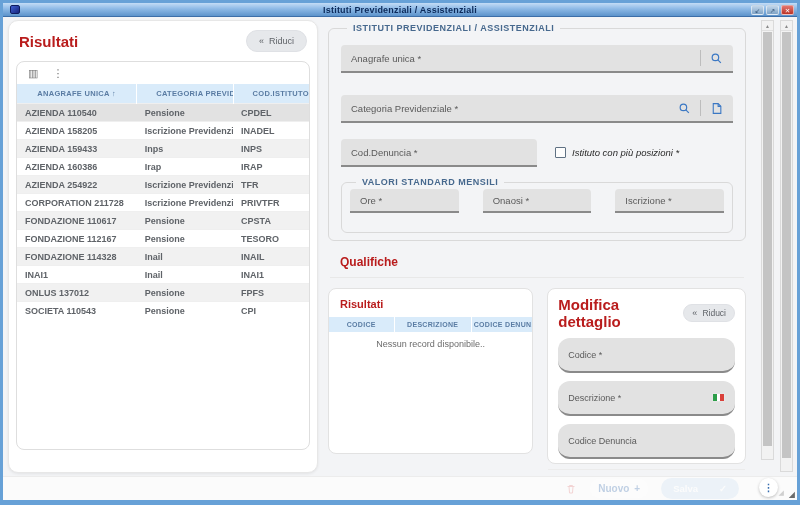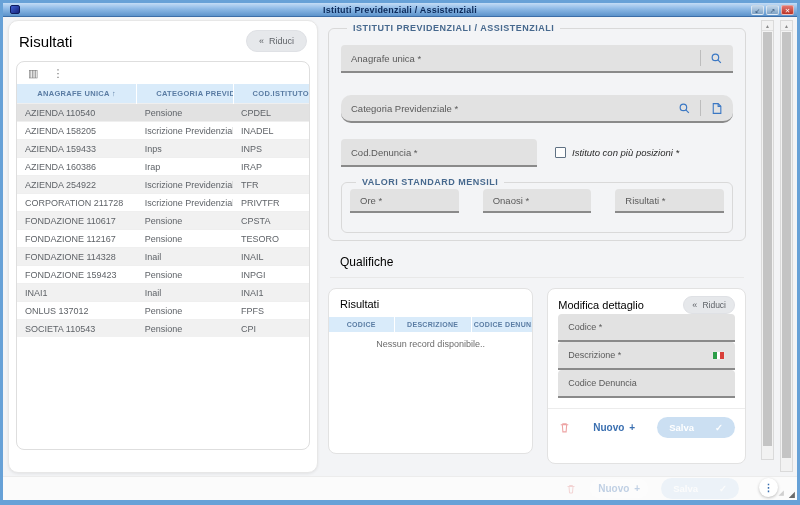--- a/index.html
+++ b/index.html
@@ -30,49 +30,49 @@
 
   .content{ flex:1; position:relative; overflow:hidden; }
 
   
   .left-card{
     position:absolute; left:5px; top:3px; width:310px; height:453px;
     background:#fff; border:1px solid #e7e7e7; border-radius:10px;
     box-shadow:0 1px 3px rgba(0,0,0,.07);
   }
   .panel-head{ display:flex; justify-content:space-between; align-items:center; padding:9px 10px 4px 10px; }
-  .h-navy{ color:#000000; font-weight:normal; }
+  .h-navy{ color:#b91c1c; font-weight:bold; }
   .panel-head .h-navy{ font-size:15px; }
   .pill{ background:#e6e8eb; border-radius:12px; padding:5px 12px; font-size:9px; color:#5f6368;
     display:flex; align-items:center; gap:5px; cursor:pointer; border:1px solid #dfe1e5; }
   .pill .chev{ font-size:9px; }
 
   .tcard{ margin:5px 7px; border:1px solid #dedede; border-radius:8px; height:389px; overflow:hidden; background:#fff; }
   .ttoolbar{ height:22px; display:flex; align-items:center; gap:14px; padding:0 11px; }
   .tool-ic{ color:#757575; font-size:11px; cursor:pointer; line-height:1; }
   table{ width:100%; border-collapse:collapse; table-layout:fixed; }
   thead th{ background:#d9ebfa; color:#5a7ca3; font-size:7.5px; font-weight:bold;
     letter-spacing:.3px; padding:5px 19px; text-align:center; white-space:nowrap; overflow:hidden; }
   thead th + th{ border-left:1px solid #ffffff; }
   tbody td{ font-size:9px; color:#5f6368; padding:3.5px 8px; border-top:1px solid #efefef;
-    white-space:nowrap; overflow:hidden; }
+    white-space:nowrap; overflow:hidden;font-weight:bold; }
   tbody tr:nth-child(odd){ background:#f1f1f1; }
   tbody tr.selected{ background:#e2e2e2; }
 
   
   .right-col{ position:absolute; left:325px; top:0; width:418px; height:458px; }
   fieldset{ border:1px solid #d9d9d9; border-radius:6px; }
   legend{ font-size:9px; font-weight:bold; color:#47698e; letter-spacing:.5px; padding:0 6px; margin-left:6px; }
   .main-fs{ margin-top:6px; height:218px; padding:0 12px; }
 
   .ffield{ background:#e2e2e2; border-bottom:2px solid #8a8a8a; border-radius:4px 4px 0 0;
     display:flex; align-items:center; padding:0 10px; color:#5a5a5a; font-size:9.5px; height:28px; }
   .ficons{ margin-left:auto; display:flex; align-items:center; gap:9px; }
   .vdiv{ width:1px; height:16px; background:#bdbdbd; }
-  .mt12{ margin-top:12px; } .mt22{ margin-top:22px;border-radius:10px; } .mt16{ margin-top:16px; }
+  .mt12{ margin-top:12px; } .mt22{ margin-top:22px; } .mt16{ margin-top:16px; }
 
   .cod-row{ display:flex; align-items:flex-start; }
   .cod-field{ width:196px; }
   .chk-wrap{ display:flex; align-items:center; gap:6px; margin:8px 0 0 18px;font-style:italic; }
   .chk-box{ width:11px; height:11px; border:1.5px solid #5f7183; background:#fdfdfd; border-radius:1px; cursor:pointer; }
   .chk-label{ font-size:9.5px; color:#2b2b2b; }
 
   .inner-fs{ margin-top:10px; height:56px; padding:0 8px; }
   .vals-row{ display:flex; gap:24px; margin-top:2px; }
   .vals-row .ffield{ flex:1; height:24px; }
@@ -81,23 +81,23 @@
   .qual-divider{ height:1px; background:#e8e8e8; margin:0 2px; }
   .qual-row{ display:flex; gap:14px; margin-top:10px; align-items:flex-start; }
 
   .qr-card{ width:220px; height:166px; background:#fff; border:1px solid #e2e2e2; border-radius:8px; overflow:hidden; }
   .qr-card .sub-title{ font-size:11px; padding:9px 11px 7px 11px; }
   .qr-card thead th{ font-size:7px; padding:4px 2px; }
   .empty-text{ font-size:9px; color:#6b6b6b; text-align:center; padding-top:7px; }
 
   .dt-card{ flex:1; background:#fff; border:1px solid #e2e2e2; border-radius:8px; padding:7px 10px; height:176px; }
   .dt-head{ display:flex; justify-content:space-between; align-items:center; }
-  .dt-head .h-navy{ font-size:11px; }
+  .dt-head .h-navy{ font-size:15px; }
   .pill.small{ padding:3px 8px; font-size:8.5px; }
-  .dt-field{ height:28px; margin-top:0; font-size:9px; }
+  .dt-field{ height:35px; margin-top:8px; font-size:9px;border-radius:12px; }
   .flag{ width:13px; height:9px; margin-left:auto;
     background:linear-gradient(90deg,#2d9e49 0 33%,#ffffff 33% 66%,#d9403a 66% 100%);
     border:1px solid #e6e6e6; }
   .dt-divider{ height:1px; background:#ececec; margin:10px -10px 0 -10px; }
   .actions{ display:flex; align-items:center; justify-content:flex-end; gap:14px; margin-top:8px; }
   .nuovo-btn{ color:#3a6fb0; font-size:10px; font-weight:bold; display:flex; gap:5px; align-items:center; cursor:pointer;
     background:#fff; border:none; border-radius:12px; padding:4px 8px; }
   .salva-btn{ background:#cbdff2; color:#fff; font-size:9.5px; font-weight:bold; border:none;
     border-radius:13px; padding:5px 12px; display:flex; gap:21px; align-items:center; cursor:pointer; }
   .trash{ cursor:pointer; display:flex; }
@@ -207,25 +207,20 @@
                 <td>FONDAZIONE 112167</td>
                 <td>Pensione</td>
                 <td>TESORO</td>
               </tr>
               <tr>
                 <td>FONDAZIONE 114328</td>
                 <td>Inail</td>
                 <td>INAIL</td>
               </tr>
               <tr>
-                <td>FONDAZIONE 159423</td>
-                <td>Pensione</td>
-                <td>INPGI</td>
-              </tr>
-              <tr>
                 <td>INAI1</td>
                 <td>Inail</td>
                 <td>INAI1</td>
               </tr>
               <tr>
                 <td>ONLUS 137012</td>
                 <td>Pensione</td>
                 <td>FPFS</td>
               </tr>
               <tr>
@@ -288,21 +283,21 @@
         <fieldset class="inner-fs">
           <legend>VALORI STANDARD MENSILI</legend>
           <div class="vals-row">
             <div class="ffield">
               <span>Ore *</span>
             </div>
             <div class="ffield">
               <span>Onaosi *</span>
             </div>
             <div class="ffield">
-              <span>Risultati *</span>
+              <span>Iscrizione *</span>
             </div>
           </div>
         </fieldset>
       </fieldset>
 
       <div class="qual-title h-navy">Qualifiche</div>
       <div class="qual-divider"></div>
 
       <div class="qual-row">
         <div class="qr-card">

